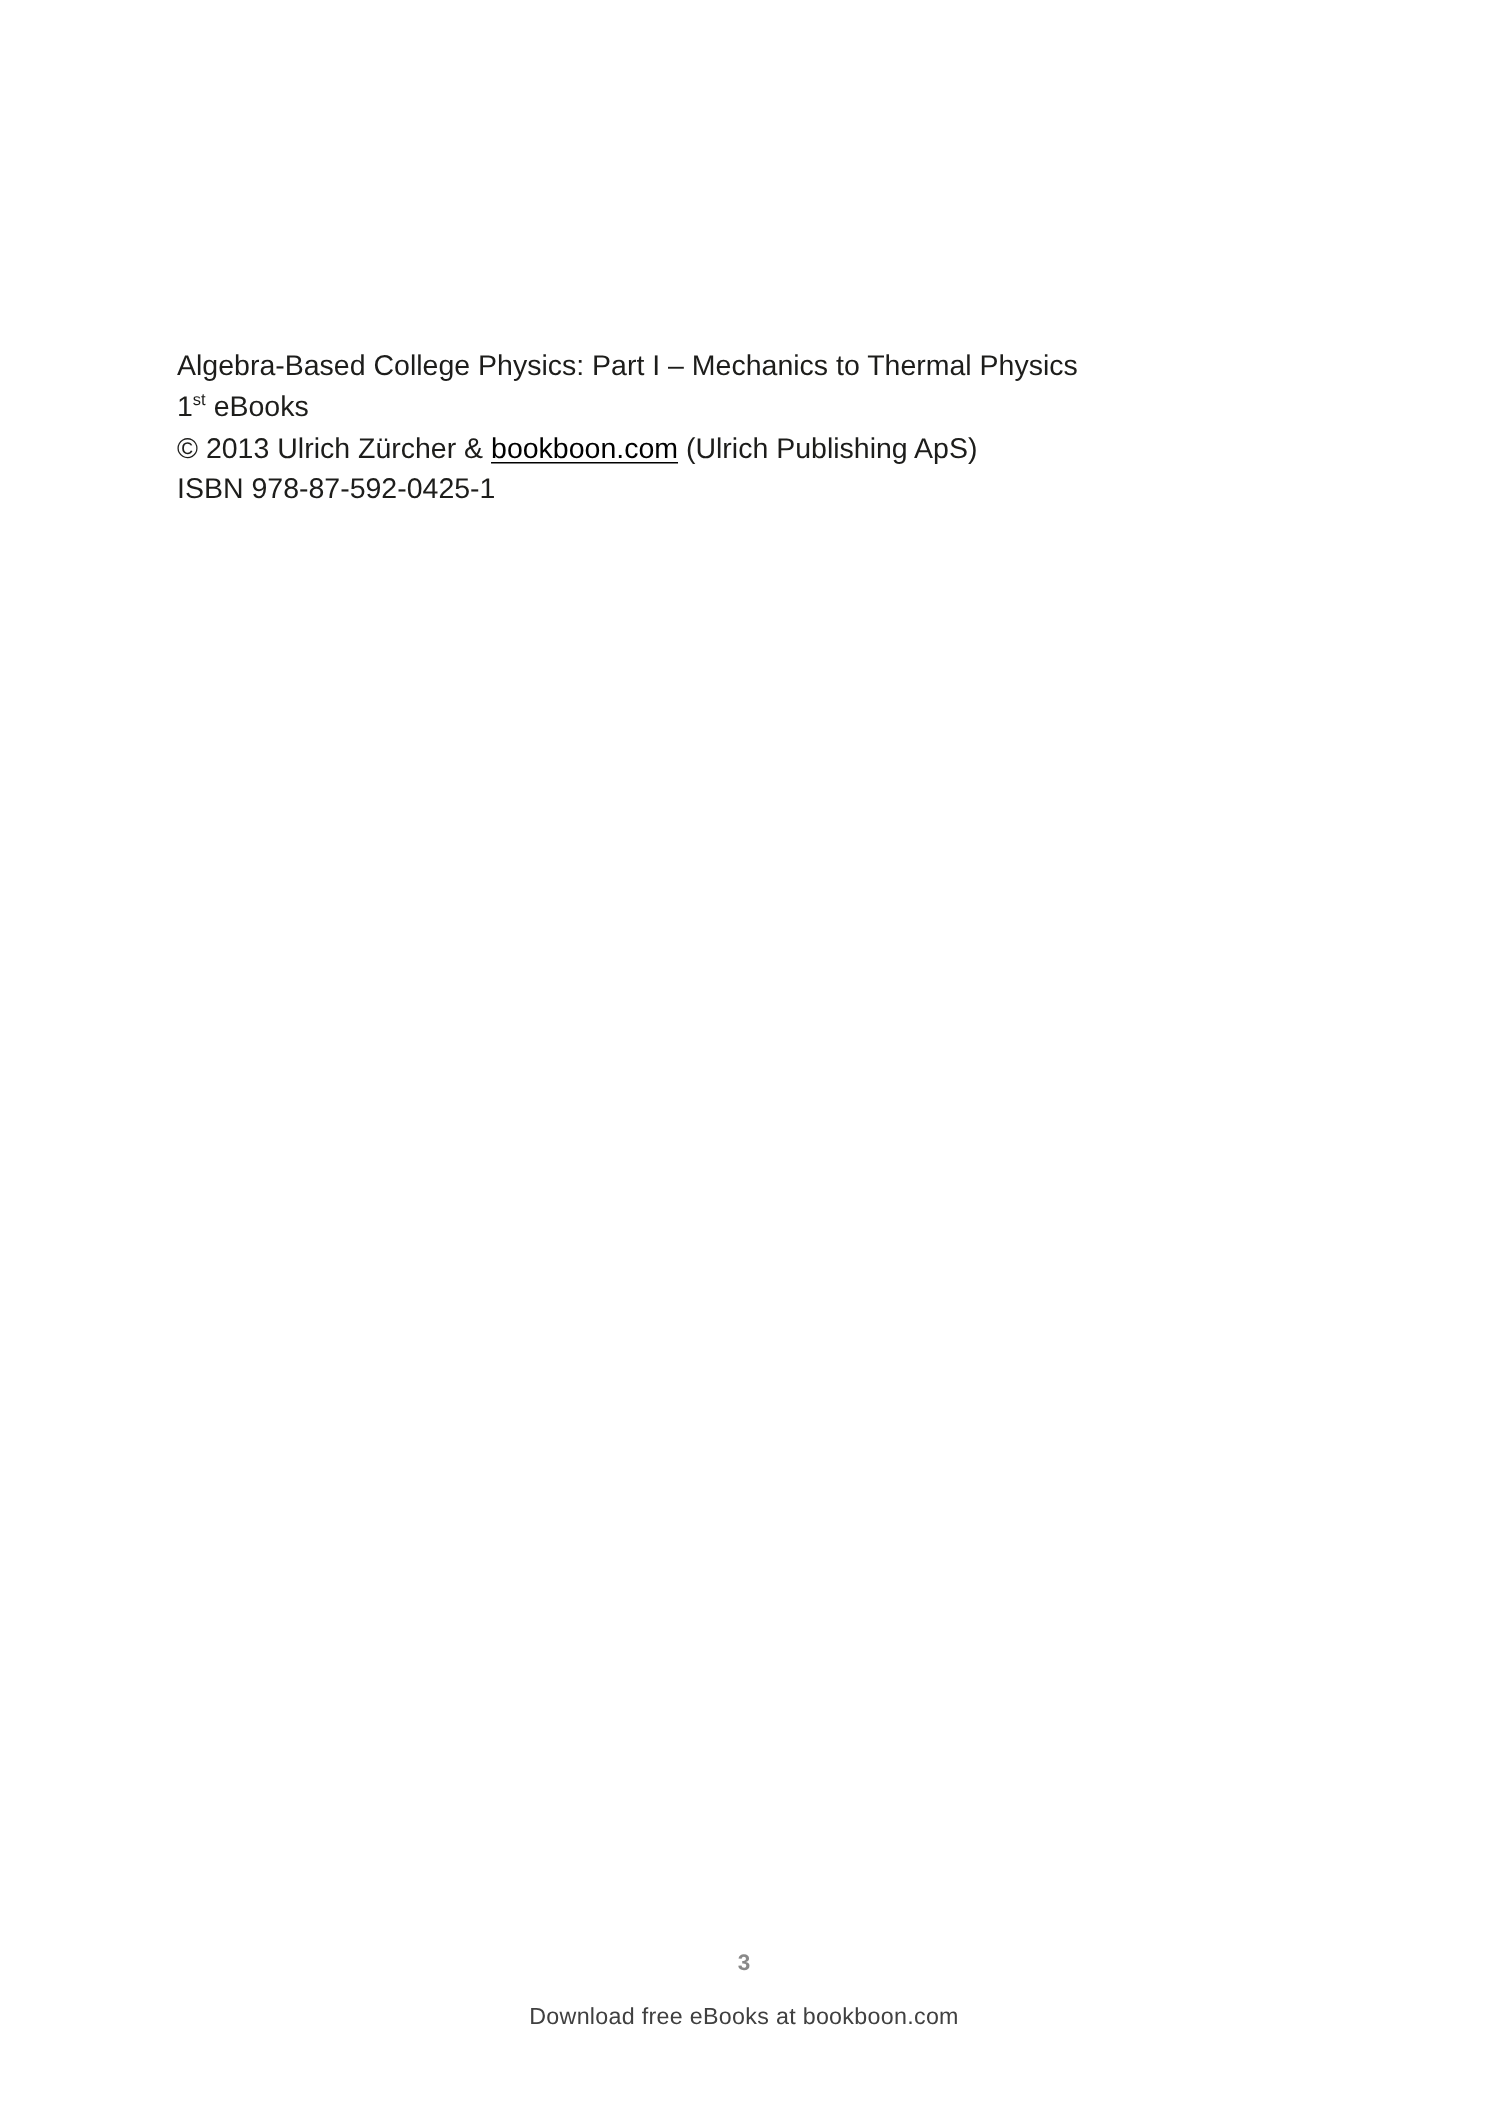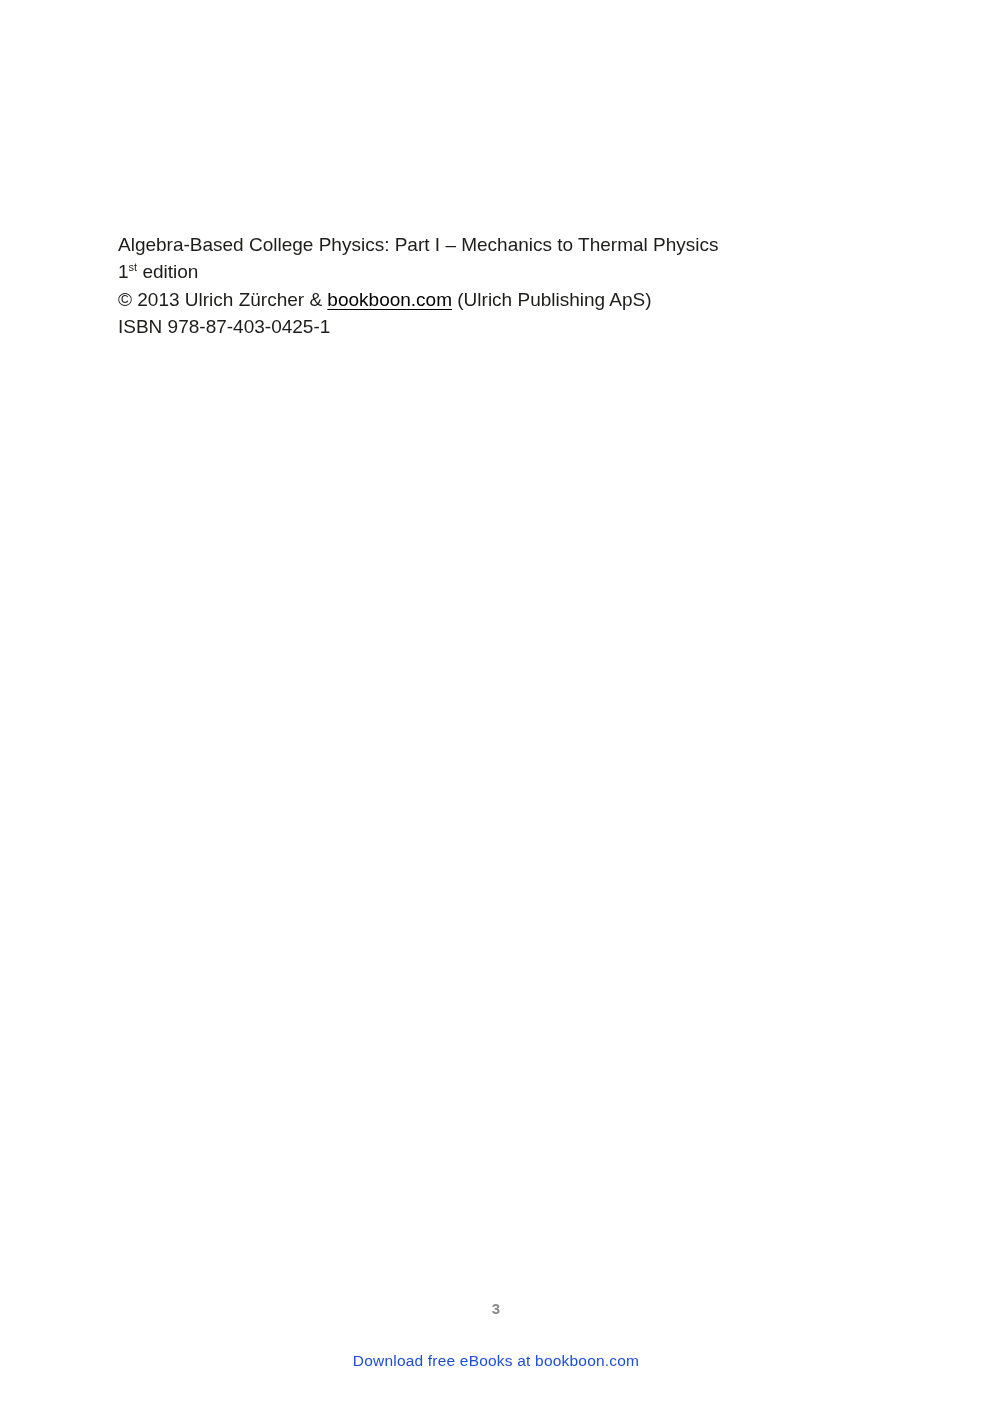--- a/index.html
+++ b/index.html
@@ -48,34 +48,33 @@
   }
   .page-number {
     top: 1300px;
     font-size: 15px;
     font-weight: bold;
     color: #898989;
   }
   .download-line {
     top: 1336px;
     font-size: 15.5px;
-    color: #1d4ed8;
+    color: #404040;
     letter-spacing: 0.2px;
-    margin-top: 16px;
   }
 </style>
 </head>
 <body>
 
 <div class="page">
 
   <div class="copyright-block">
     <div class="line">Algebra-Based College Physics: Part I – Mechanics to Thermal Physics</div>
-    <div class="line"><span>1</span><sup class="ord">st</sup><span> edition</span></div>
+    <div class="line"><span>1</span><sup class="ord">st</sup><span> eBooks</span></div>
     <div class="line"><span>© 2013 Ulrich Zürcher &amp; </span><a class="book-link">bookboon.com</a><span> (Ulrich Publishing ApS)</span></div>
-    <div class="line">ISBN 978-87-403-0425-1</div>
+    <div class="line">ISBN 978-87-592-0425-1</div>
   </div>
 
   <div class="footer page-number">3</div>
 
   <div class="footer download-line">Download free eBooks at bookboon.com</div>
 
 </div>
 
 </body></html>

